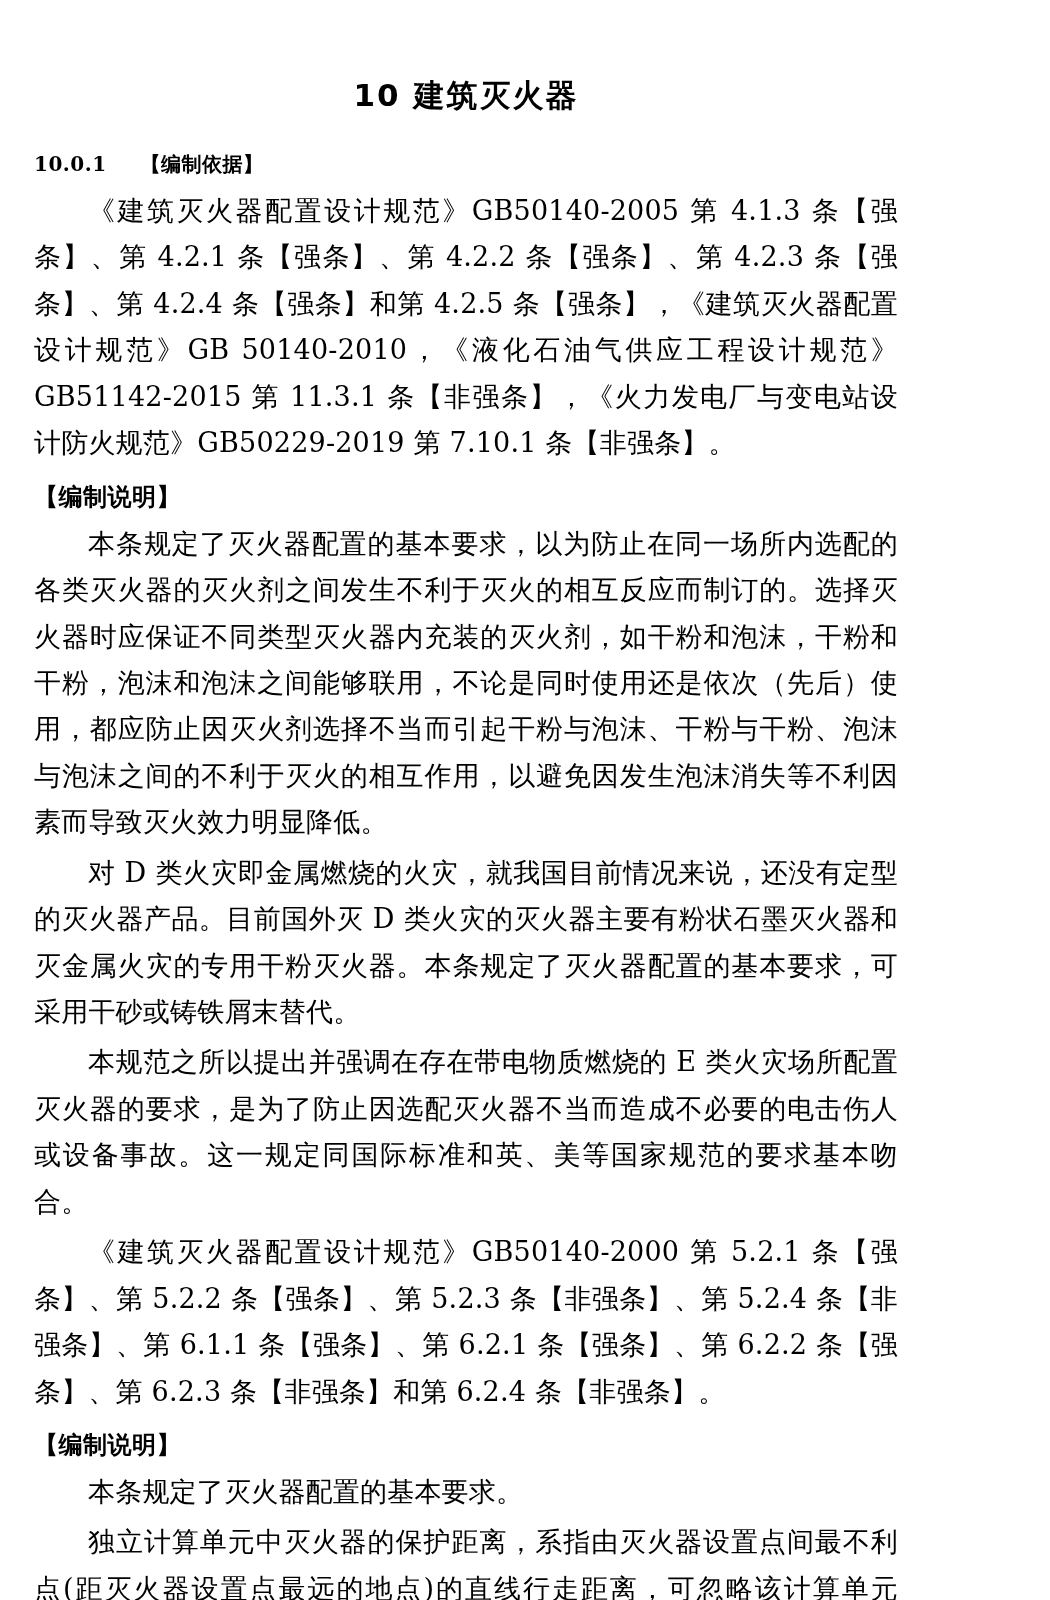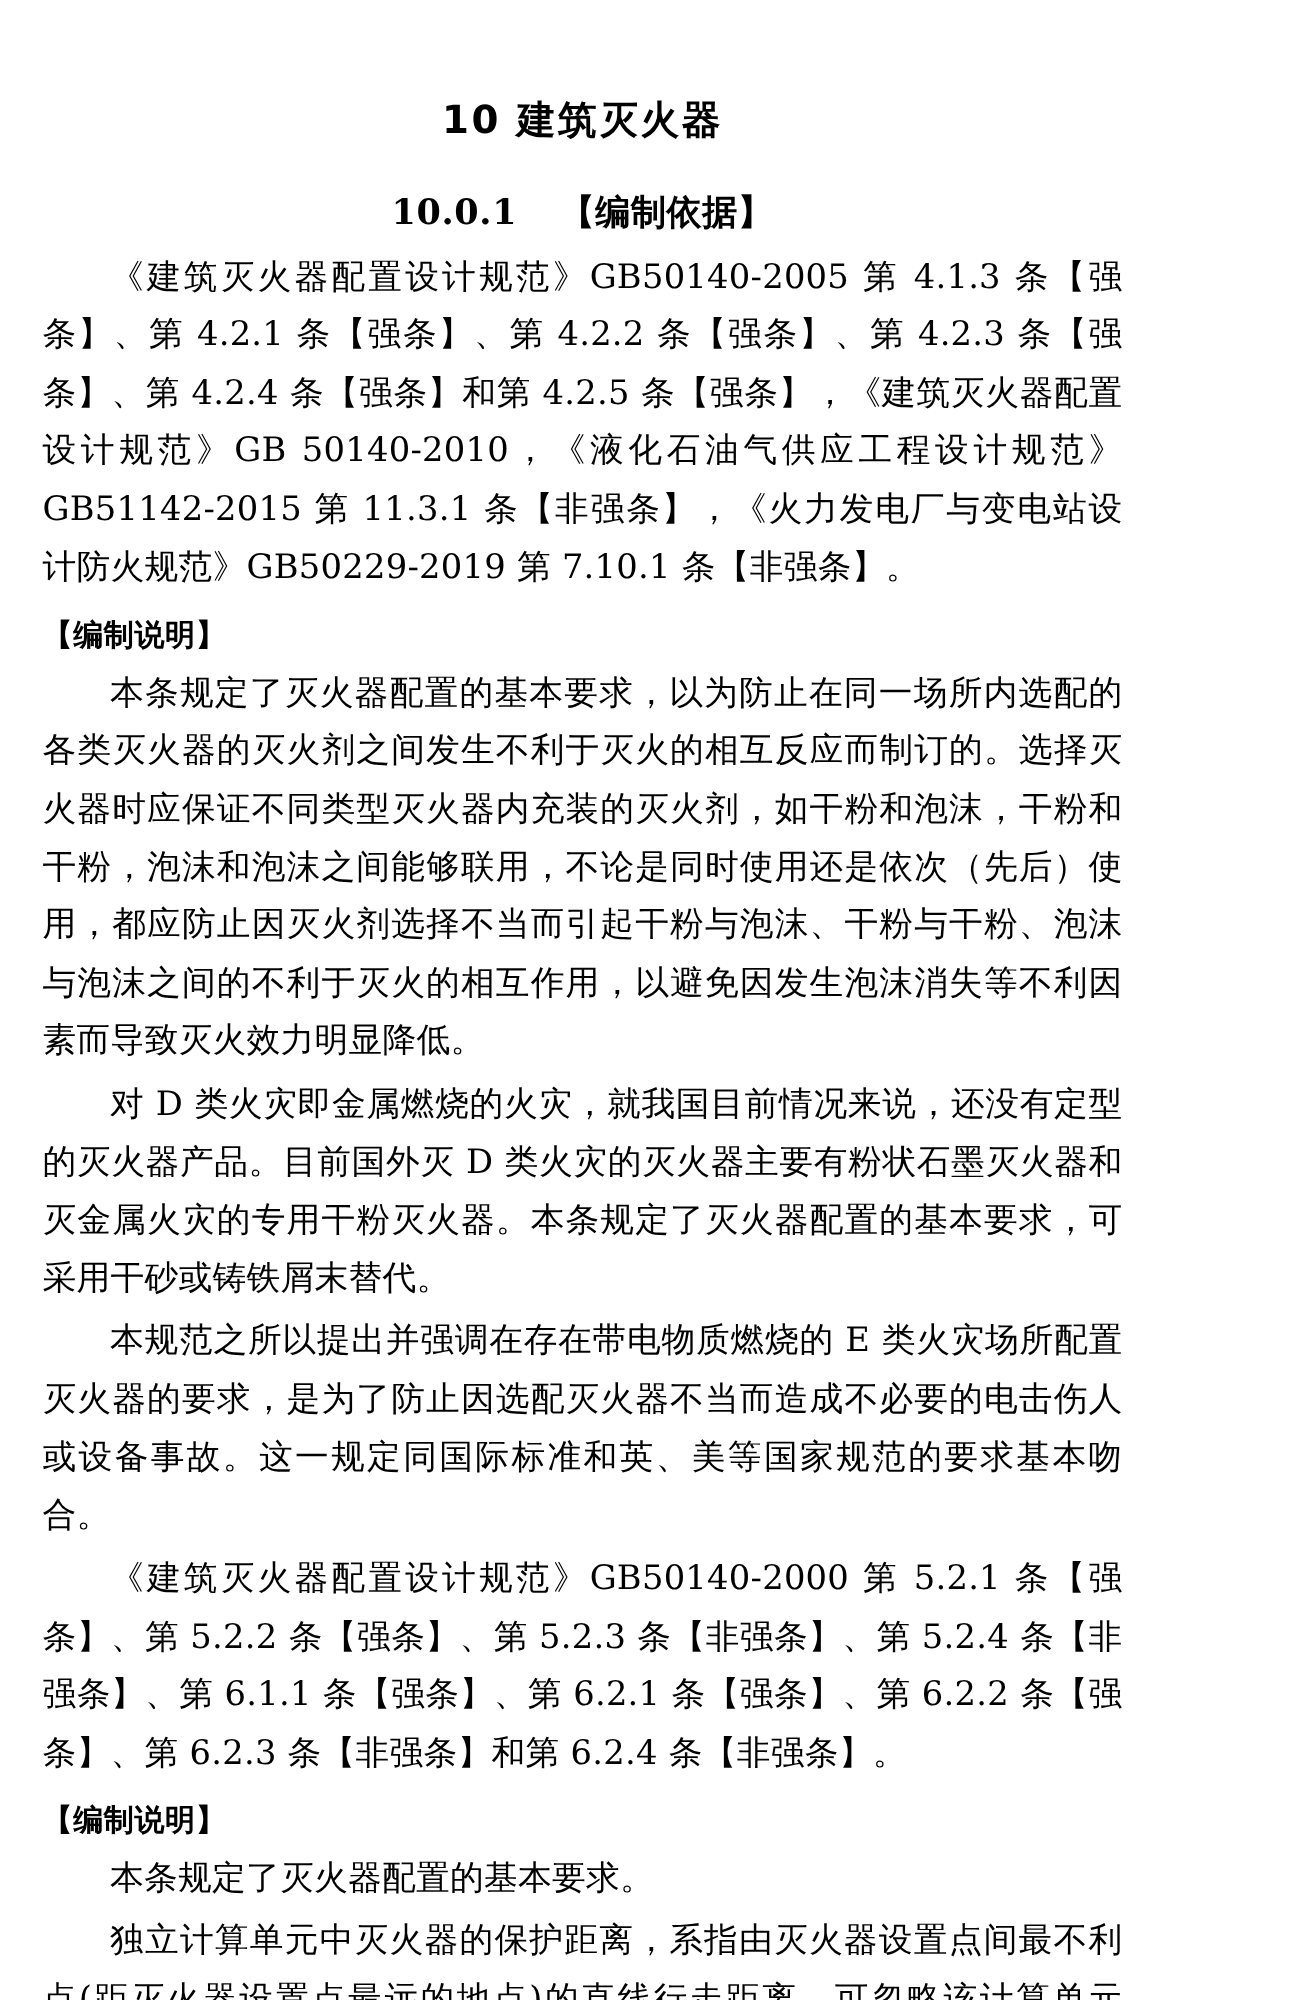--- a/index.html
+++ b/index.html
@@ -23,26 +23,25 @@
   }
   .doc-title {
     text-align: center;
     font-size: 31px;
     font-weight: bold;
     letter-spacing: 2px;
     margin: 20px 0 34px 0;
     font-family: "DejaVu Sans", "Liberation Sans", sans-serif;
   }
   .clause-head {
-    font-size: 28px;
+    font-size: 20px;
     font-weight: bold;
     margin: 16px 0 10px 0;
     letter-spacing: 0.5px;
     font-family: "DejaVu Sans", "Liberation Sans", sans-serif;
-    text-align: center;
   }
   .clause-head .num {
     font-family: "DejaVu Serif", "Liberation Serif", serif;
     margin-right: 34px;
   }
   .section-label {
     font-size: 24px;
     font-weight: bold;
     margin: 14px 0 8px 0;
     letter-spacing: 0.5px;

